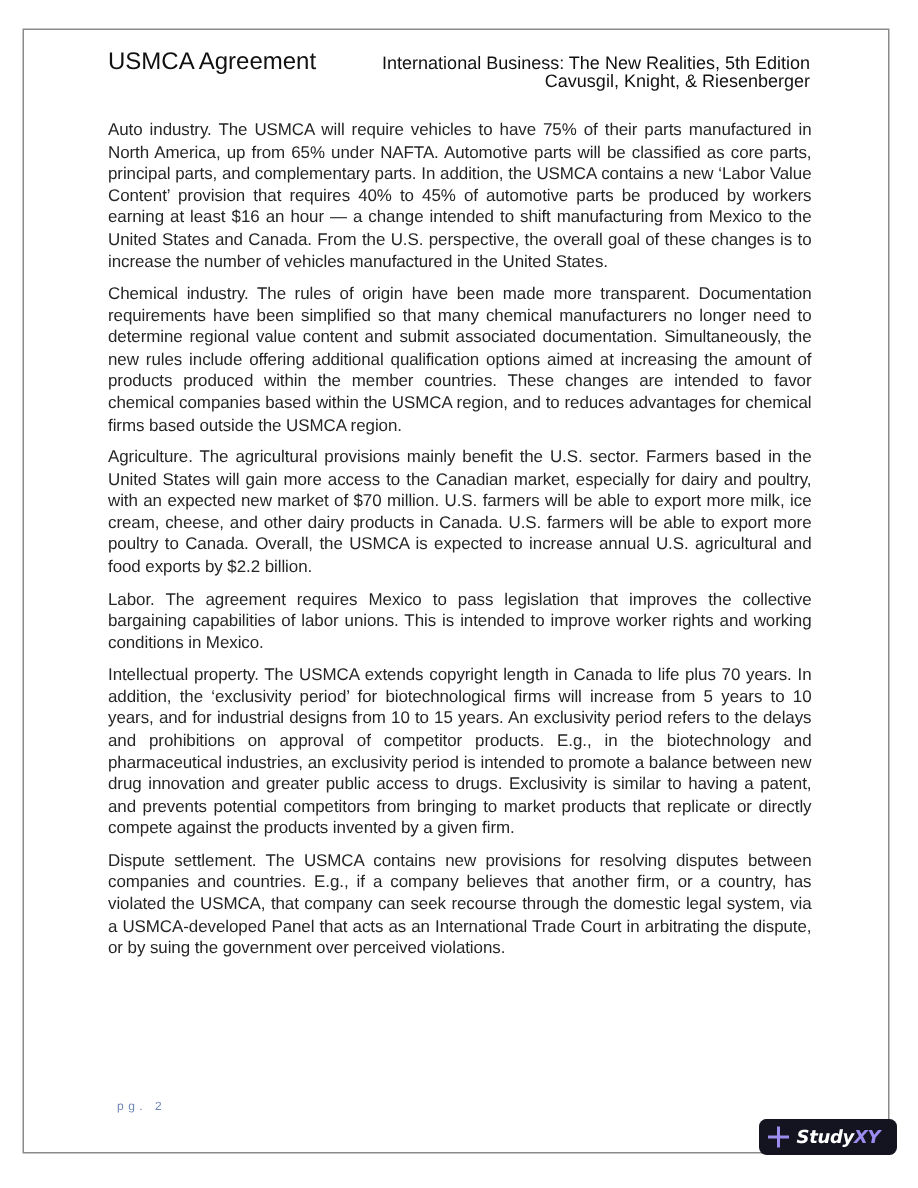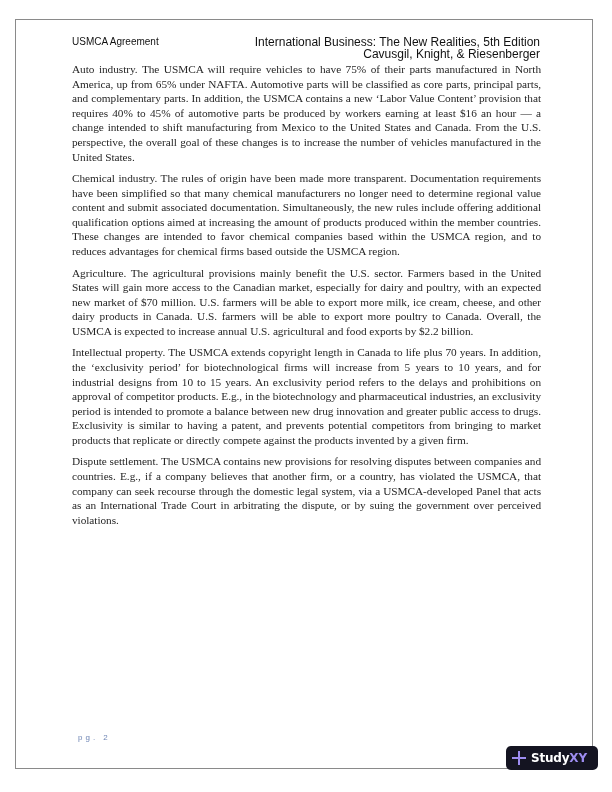--- a/index.html
+++ b/index.html
@@ -22,40 +22,40 @@
       width: 578px;
       height: 750px;
       border: 1px solid #8a8a8a;
       box-sizing: border-box;
     }
     .header-left {
       position: absolute;
       left: 72px;
       top: 36px;
       font-family: "Liberation Sans", sans-serif;
-      font-size: 10px;
+      font-size: 16px;
       color: #111111;
       line-height: 12px;
     }
     .header-right {
       position: absolute;
       right: 72px;
       top: 36px;
       text-align: right;
       font-family: "Liberation Sans", sans-serif;
       font-size: 12px;
       color: #111111;
       line-height: 12px;
     }
     .content {
       position: absolute;
       left: 72px;
-      top: 62px;
+      top: 80px;
       width: 469px;
-      font-family: Liberation Serif, serif;
+      font-family: Liberation Sans, sans-serif;
       font-size: 11.3px;
       line-height: 14.6px;
       color: #262626;
     }
     .content p {
       margin: 0 0 6.9px 0;
       text-align: justify;
       text-justify: inter-word;
       letter-spacing: -0.05px;
     }
@@ -73,20 +73,21 @@
       left: 506px;
       top: 746px;
       width: 92px;
       height: 24px;
       background: #141421;
       border-radius: 5px;
       display: flex;
       align-items: center;
       padding-left: 6px;
       box-sizing: border-box;
+      font-style: italic;
     }
     .badge-plus {
       width: 14px;
       height: 14px;
       position: relative;
       margin-right: 5px;
     }
     .badge-plus::before, .badge-plus::after {
       content: "";
       position: absolute;
@@ -118,20 +119,21 @@
 
 <div class="header-right">
   <div>International Business: The New Realities, 5th Edition</div>
   <div>Cavusgil, Knight, &amp; Riesenberger</div>
 </div>
 
 <div class="content">
   <p>Auto industry.  The USMCA will require vehicles to have 75% of their parts manufactured in North America, up from 65% under NAFTA. Automotive parts will be classified as core parts, principal parts, and complementary parts. In addition, the USMCA contains a new ‘Labor Value Content’ provision that requires 40% to 45% of automotive parts be produced by workers earning at least $16 an hour — a change intended to shift manufacturing from Mexico to the United States and Canada.  From the U.S. perspective, the overall goal of these changes is to increase the number of vehicles manufactured in the United States.</p>
   <p>Chemical industry. The rules of origin have been made more transparent. Documentation requirements have been simplified so that many chemical manufacturers no longer need to determine regional value content and submit associated documentation. Simultaneously, the new rules include offering additional qualification options aimed at increasing the amount of products produced within the member countries.  These changes are intended to favor chemical companies based within the USMCA region, and to reduces advantages for chemical firms based outside the USMCA region.</p>
   <p>Agriculture. The agricultural provisions mainly benefit the U.S. sector.  Farmers based in the United States will gain more access to the Canadian market, especially for dairy and poultry, with an expected new market of $70 million. U.S. farmers will be able to export more milk, ice cream, cheese, and other dairy products in Canada. U.S. farmers will be able to export more poultry to Canada. Overall, the USMCA is expected to increase annual U.S. agricultural and food exports by $2.2 billion.</p>
+  <p>Labor. The agreement requires Mexico to pass legislation that improves the collective bargaining capabilities of labor unions.  This is intended to improve worker rights and working conditions in Mexico.</p>
   <p>Intellectual property. The USMCA extends copyright length in Canada to life plus 70 years.  In addition, the ‘exclusivity period’ for biotechnological firms will increase from 5 years to 10 years, and for industrial designs from 10 to 15 years. An exclusivity period refers to the delays and prohibitions on approval of competitor products. E.g., in the biotechnology and pharmaceutical industries, an exclusivity period is intended to promote a balance between new drug innovation and greater public access to drugs.  Exclusivity is similar to having a patent, and prevents potential competitors from bringing to market products that replicate or directly compete against the products invented by a given firm.</p>
   <p>Dispute settlement.  The USMCA contains new provisions for resolving disputes between companies and countries.  E.g., if a company believes that another firm, or a country, has violated the USMCA, that company can seek recourse through the domestic legal system, via a USMCA-developed Panel that acts as an International Trade Court in arbitrating the dispute, or by suing the government over perceived violations.</p>
 </div>
 
 <div class="page-number">pg. 2</div>
 
 <div class="badge">
   <span class="badge-plus"></span>
   <span class="badge-text"><span>Study</span><span class="badge-accent">XY</span></span>
 </div>

